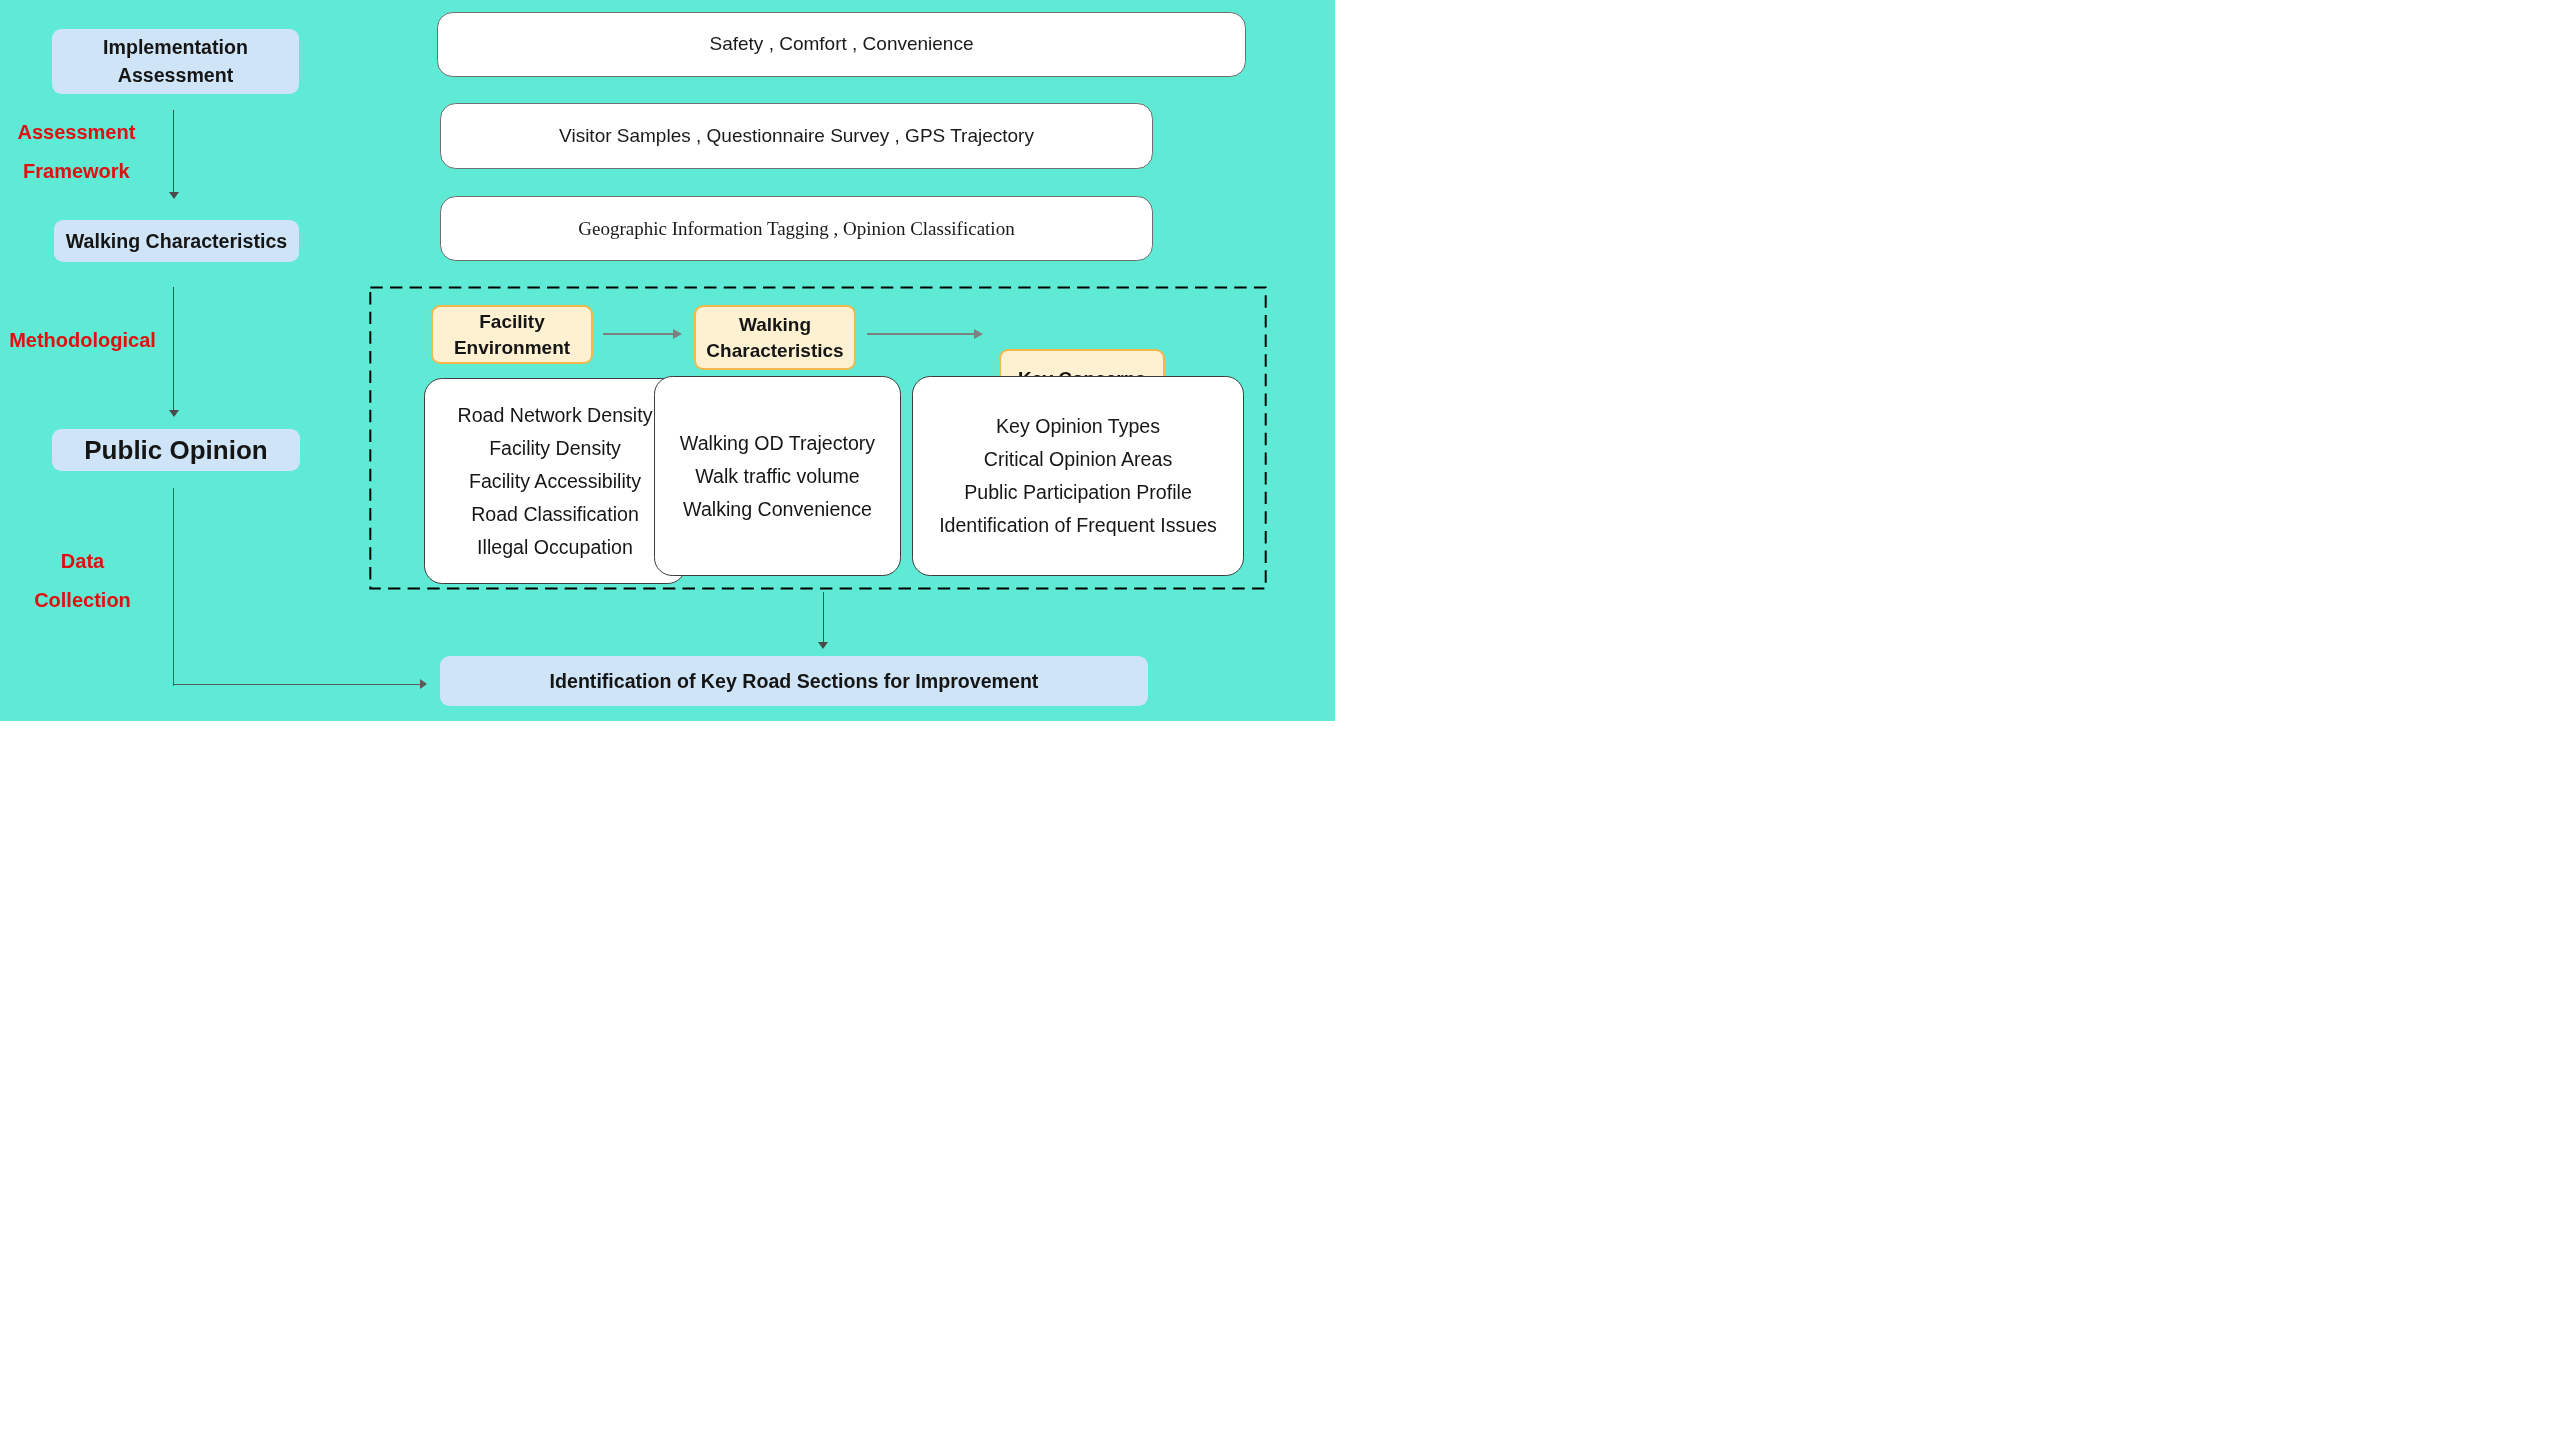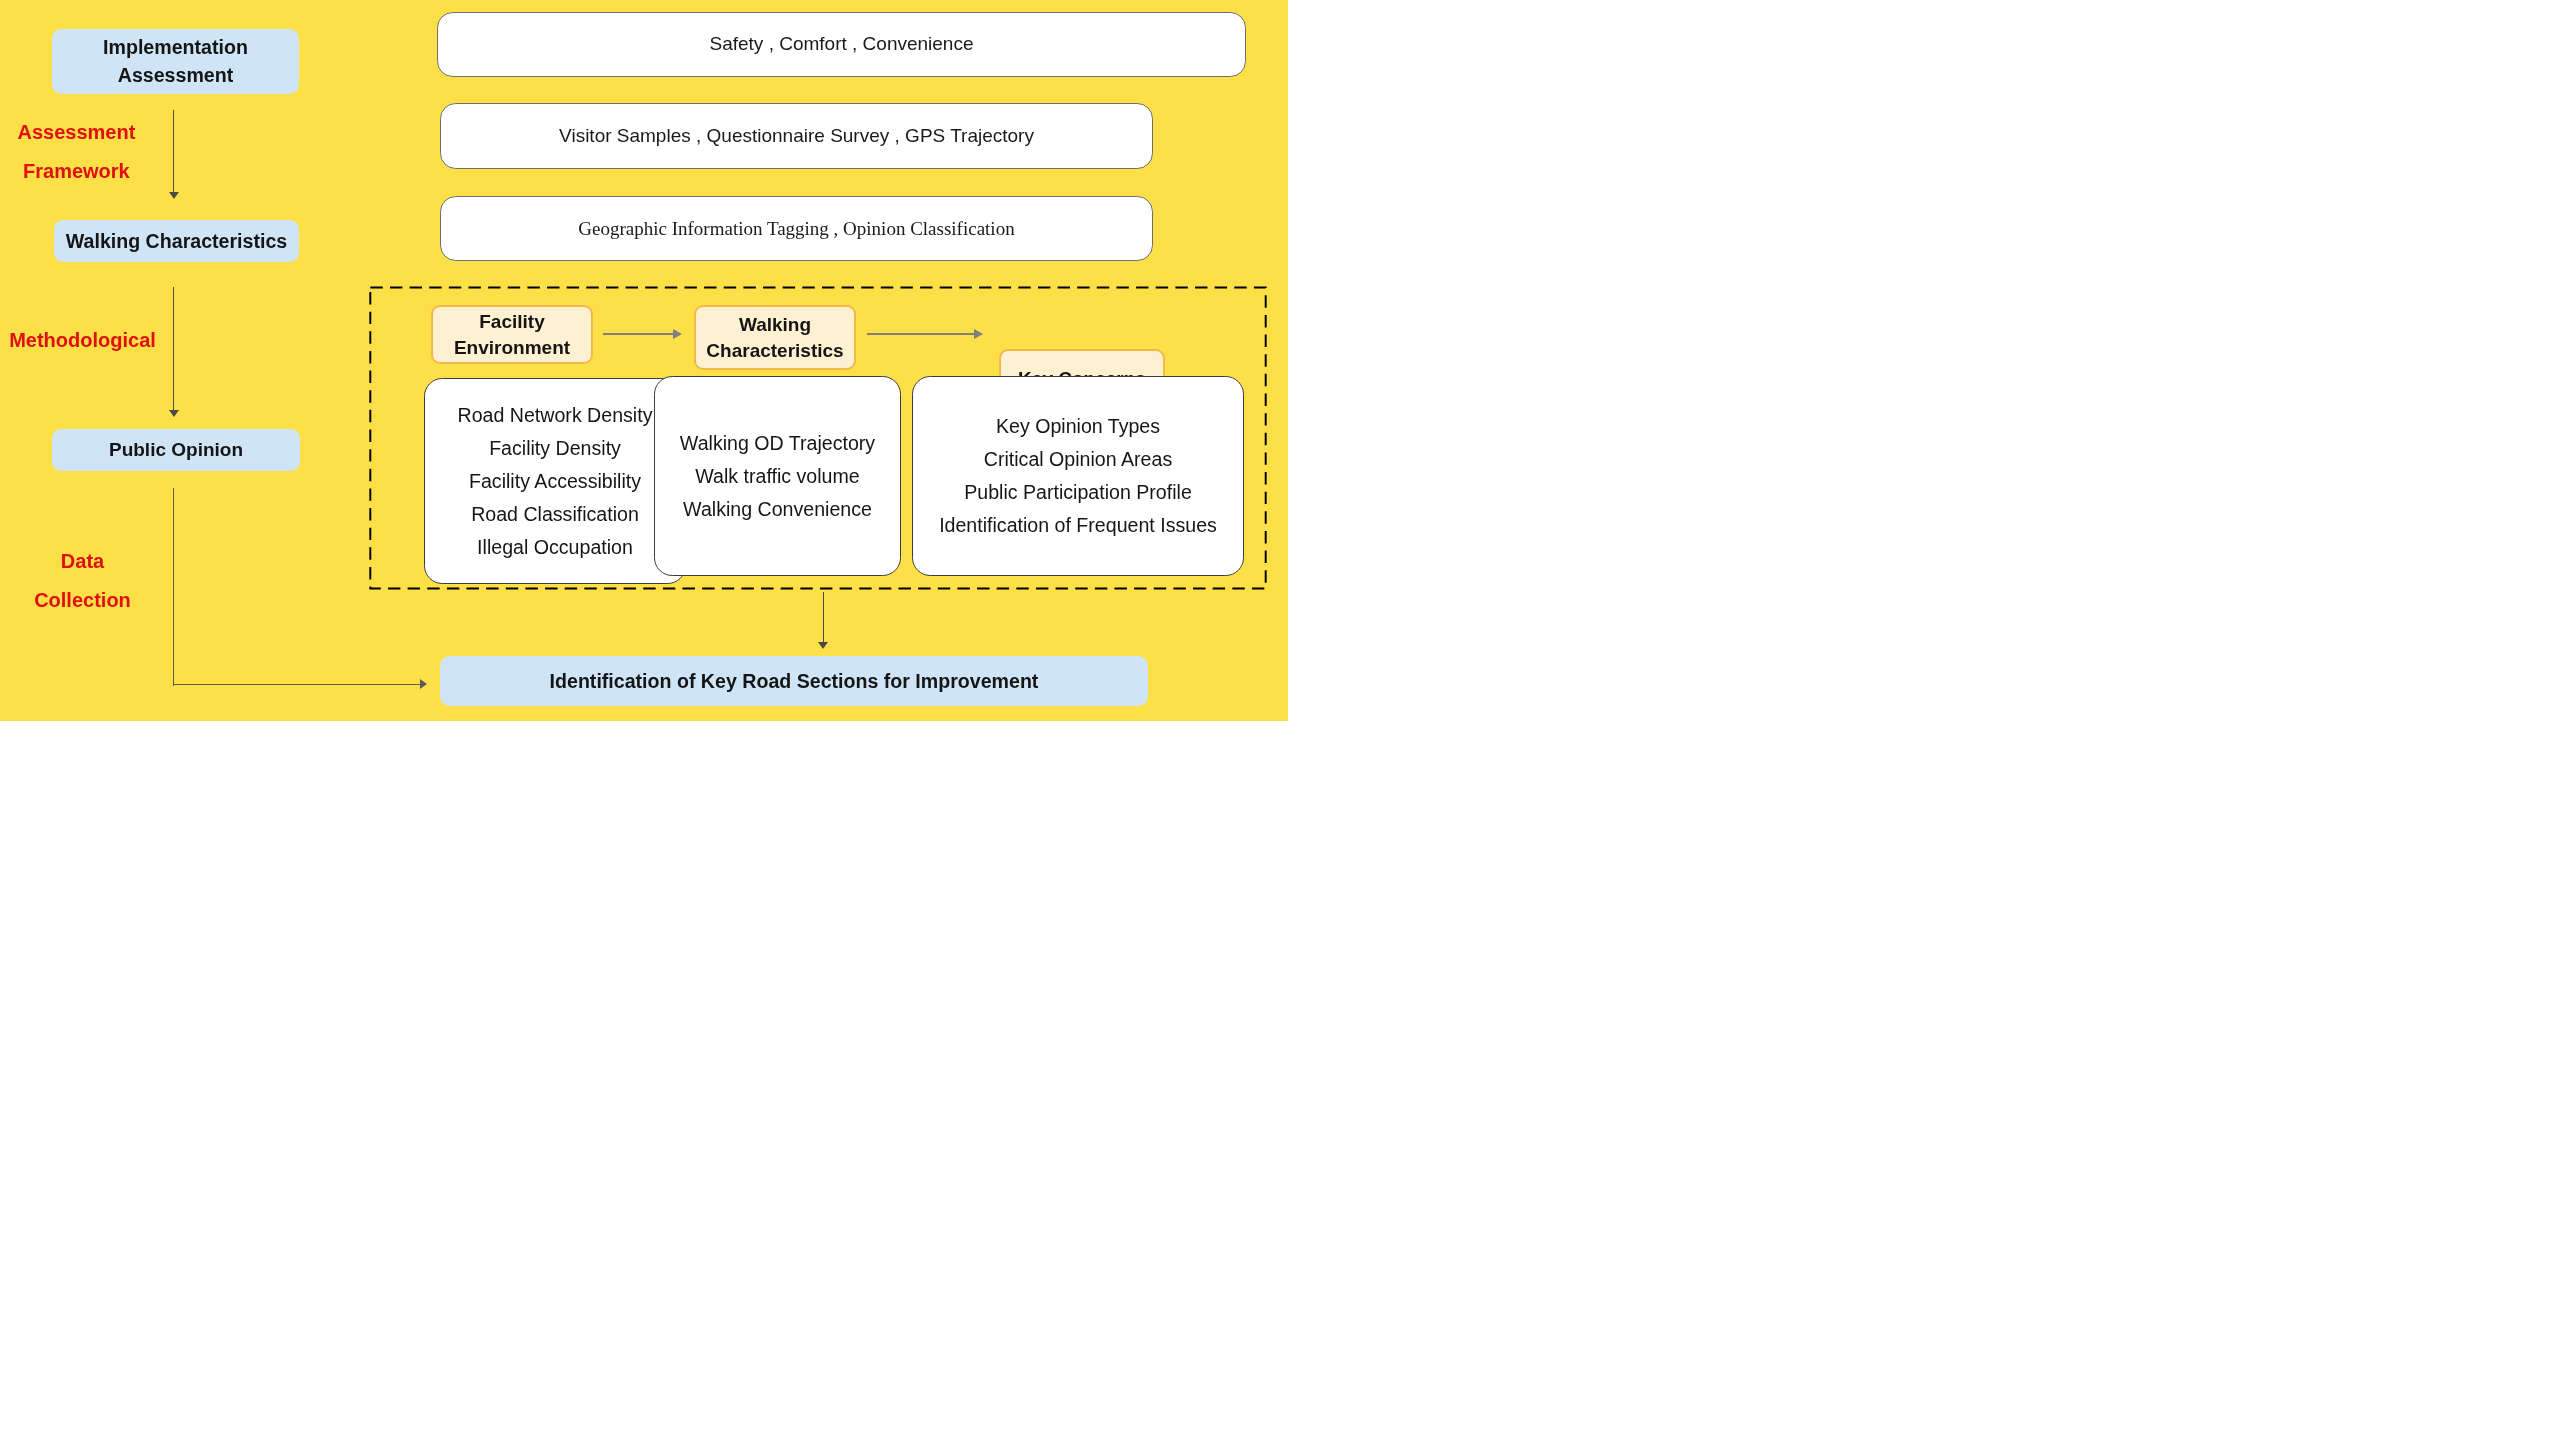--- a/index.html
+++ b/index.html
@@ -1,17 +1,17 @@
 <!DOCTYPE html>
 <html style="font-size:10.5px"><head>
 <meta charset="utf-8">
 <style>
   html,body{margin:0;padding:0;background:#ffffff;}
   body{font-family:"Liberation Sans","DejaVu Sans",sans-serif;color:#111;}
-  .stage{position:relative;width:1288px;height:721px;background:#fde047;overflow:hidden;}
+  .stage{position:relative;width:1288px;height:721px;background:#5eead4;overflow:hidden;padding-left:47px;}
 
   .box{position:absolute;display:flex;flex-direction:column;align-items:center;justify-content:center;
        text-align:center;box-sizing:border-box;}
 
   .blue{background:#cfe5f7;border-radius:9.2px;font-weight:bold;font-size:19.6px;color:#151515;}
   .blue .bl{line-height:27.5px;}
 
   .whitebox{background:#ffffff;border:1.6px solid #6e6e6e;border-radius:15.7px;
             font-size:19px;color:#1a1a1a;font-weight:400;}
 
@@ -62,21 +62,21 @@
     <div>Walking Characteristics</div>
   </div>
 
   <div class="vline" style="left:173px;top:287px;height:124px;"></div>
   <div class="head-down" style="left:169px;top:410px;"></div>
 
   <div class="redlabel" style="left:0px;top:322px;width:165px;">
     <div class="rl">Methodological</div>
   </div>
 
-  <div class="box blue" style="left:52px;top:429px;width:248px;height:42px;font-size:19px;">
+  <div class="box blue" style="left:52px;top:429px;width:248px;height:42px;font-size:26px;">
     <div>Public Opinion</div>
   </div>
 
   <div class="redlabel two" style="left:26px;top:542px;width:113px;">
     <div class="rl">Data</div>
     <div class="rl">Collection</div>
   </div>
 
   <div class="vline" style="left:173px;top:488px;height:198px;background:#5a5a5a;"></div>
   <div class="hline" style="left:173px;top:684px;width:247px;background:#5a5a5a;"></div>

